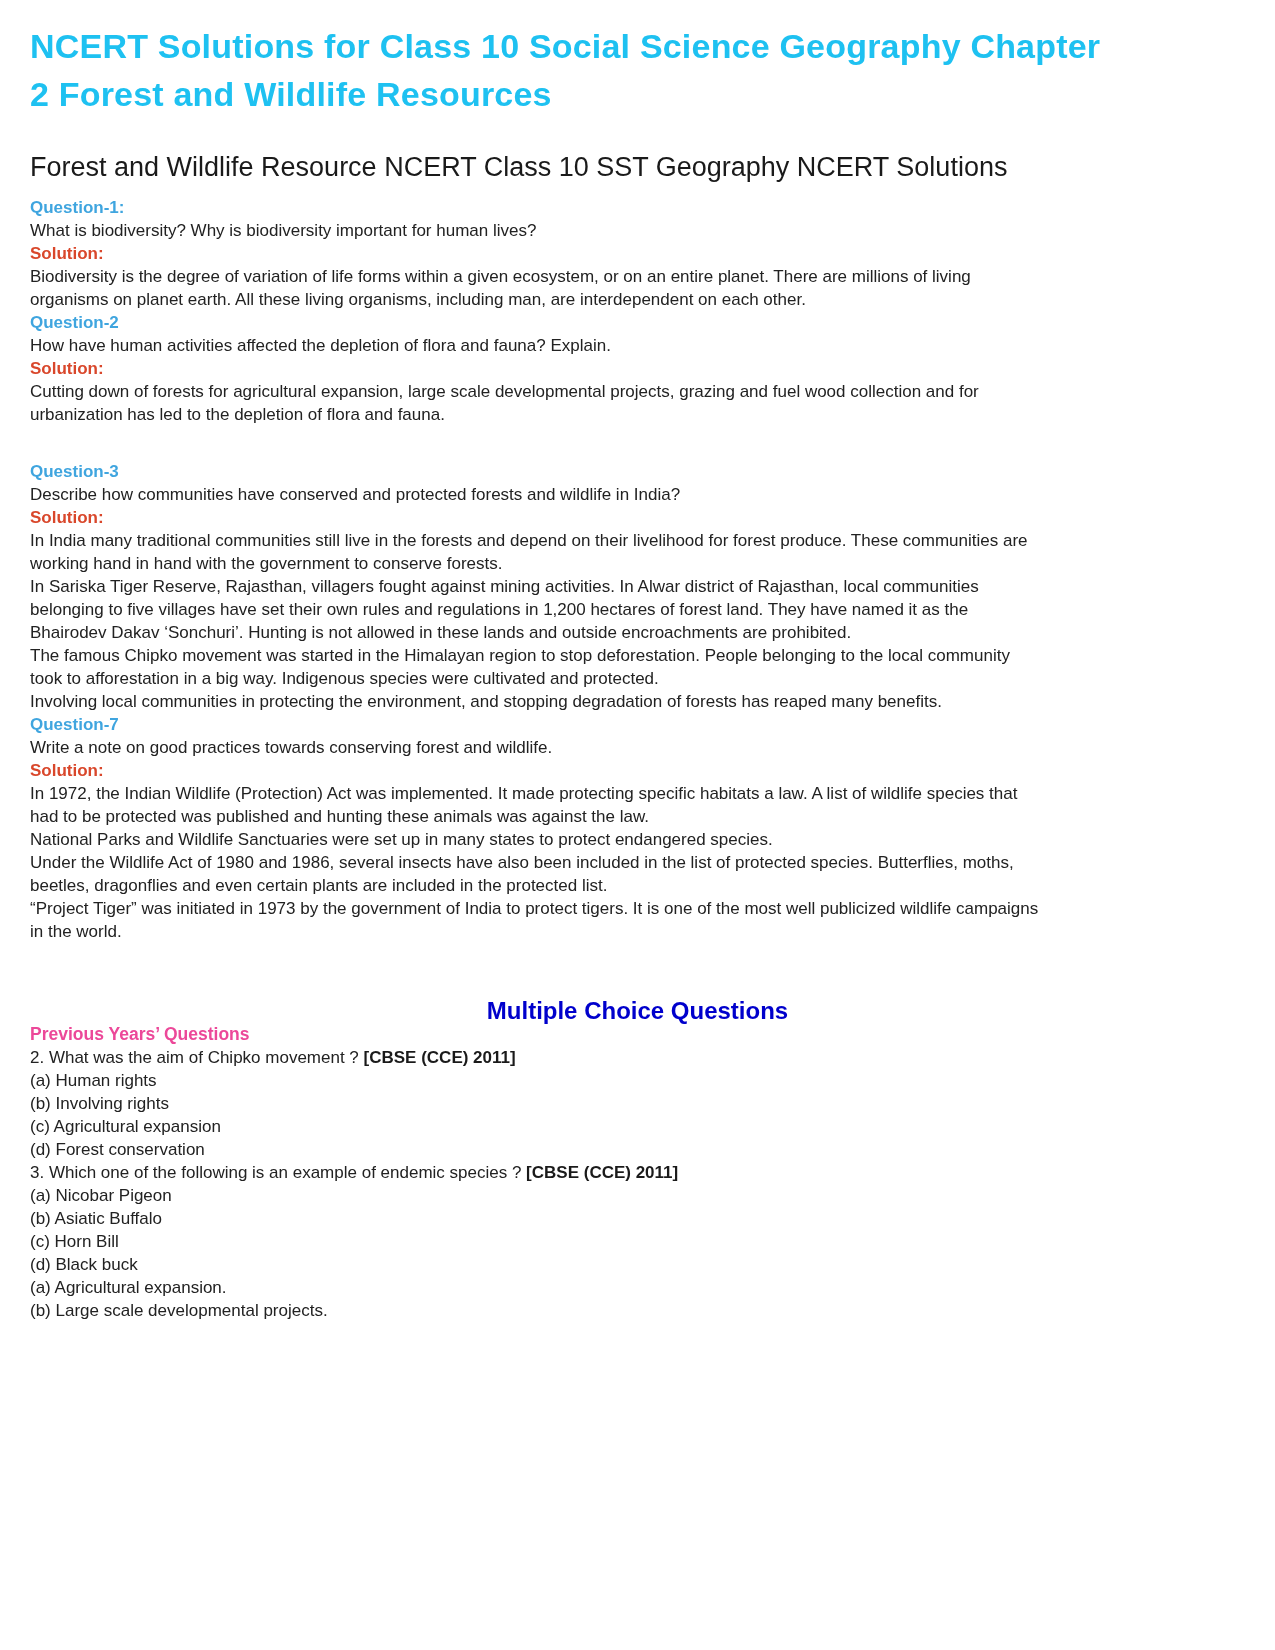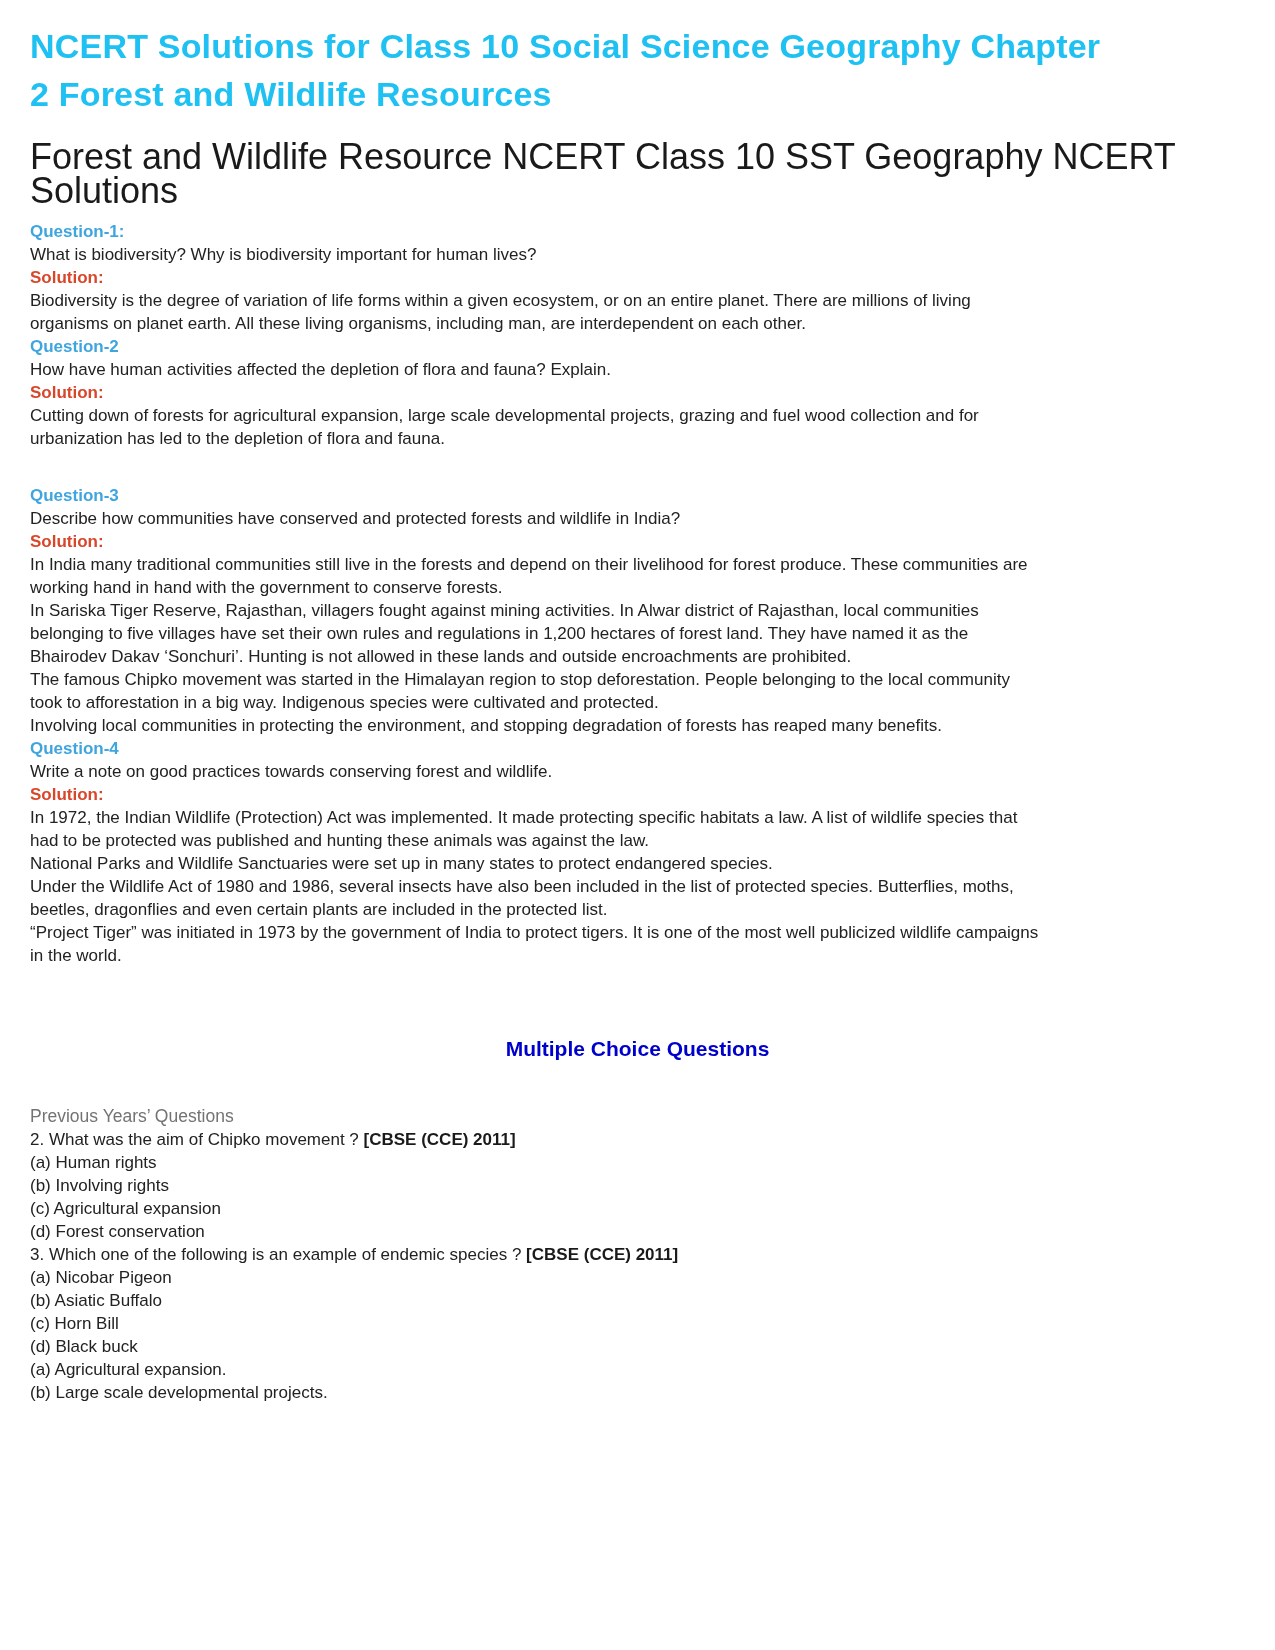--- a/index.html
+++ b/index.html
@@ -21,23 +21,23 @@
   .doc-title {
     margin: 0;
     color: #1ec1f1;
     font-size: 34px;
     line-height: 48px;
     font-weight: bold;
     white-space: pre-line;
     letter-spacing: 0.2px;
   }
   .doc-subtitle {
-    margin-top: 22px;
+    margin-top: 32px;
     color: #1a1a1a;
-    font-size: 36px;
+    font-size: 27px;
     line-height: 34px;
     font-weight: normal;
   }
 
   .qa-section {
     margin-top: 12px;
     font-size: 17px;
     line-height: 23px;
     color: #222222;
   }
@@ -46,33 +46,32 @@
     color: #3fa5df;
     font-weight: bold;
   }
   .s-label {
     color: #d9472b;
     font-weight: bold;
   }
   .q-text, .s-text { color: #222222; }
 
   .mcq-heading {
-    margin-top: 70px;
+    margin-top: 56px;
     text-align: center;
     color: #0000cc;
-    font-size: 21px;
+    font-size: 24px;
     line-height: 24px;
     font-weight: bold;
   }
   .mcq-section-heading {
-    margin-top: 44px;
     font-size: 17.5px;
     line-height: 23px;
-    font-weight: normal;
-    color: #737373;
+    font-weight: bold;
+    color: #ec4899;
   }
   .mcq-body {
     font-size: 17px;
     line-height: 23px;
     color: #222222;
   }
   .mcq-question.gap-top { }
   .cbse-tag { font-weight: bold; color: #1a1a1a; }
 </style>
 </head>
@@ -111,21 +110,21 @@
 working hand in hand with the government to conserve forests.
 In Sariska Tiger Reserve, Rajasthan, villagers fought against mining activities. In Alwar district of Rajasthan, local communities
 belonging to five villages have set their own rules and regulations in 1,200 hectares of forest land. They have named it as the
 Bhairodev Dakav ‘Sonchuri’. Hunting is not allowed in these lands and outside encroachments are prohibited.
 The famous Chipko movement was started in the Himalayan region to stop deforestation. People belonging to the local community
 took to afforestation in a big way. Indigenous species were cultivated and protected.
 Involving local communities in protecting the environment, and stopping degradation of forests has reaped many benefits.</div>
     </div>
 
     <div class="qa-block">
-      <div class="q-label">Question-4</div>
+      <div class="q-label">Question-7</div>
       <div class="q-text">Write a note on good practices towards conserving forest and wildlife.</div>
       <div class="s-label">Solution:</div>
       <div class="s-text multiline">In 1972, the Indian Wildlife (Protection) Act was implemented. It made protecting specific habitats a law. A list of wildlife species that
 had to be protected was published and hunting these animals was against the law.
 National Parks and Wildlife Sanctuaries were set up in many states to protect endangered species.
 Under the Wildlife Act of 1980 and 1986, several insects have also been included in the list of protected species. Butterflies, moths,
 beetles, dragonflies and even certain plants are included in the protected list.
 “Project Tiger” was initiated in 1973 by the government of India to protect tigers. It is one of the most well publicized wildlife campaigns
 in the world.</div>
     </div>

